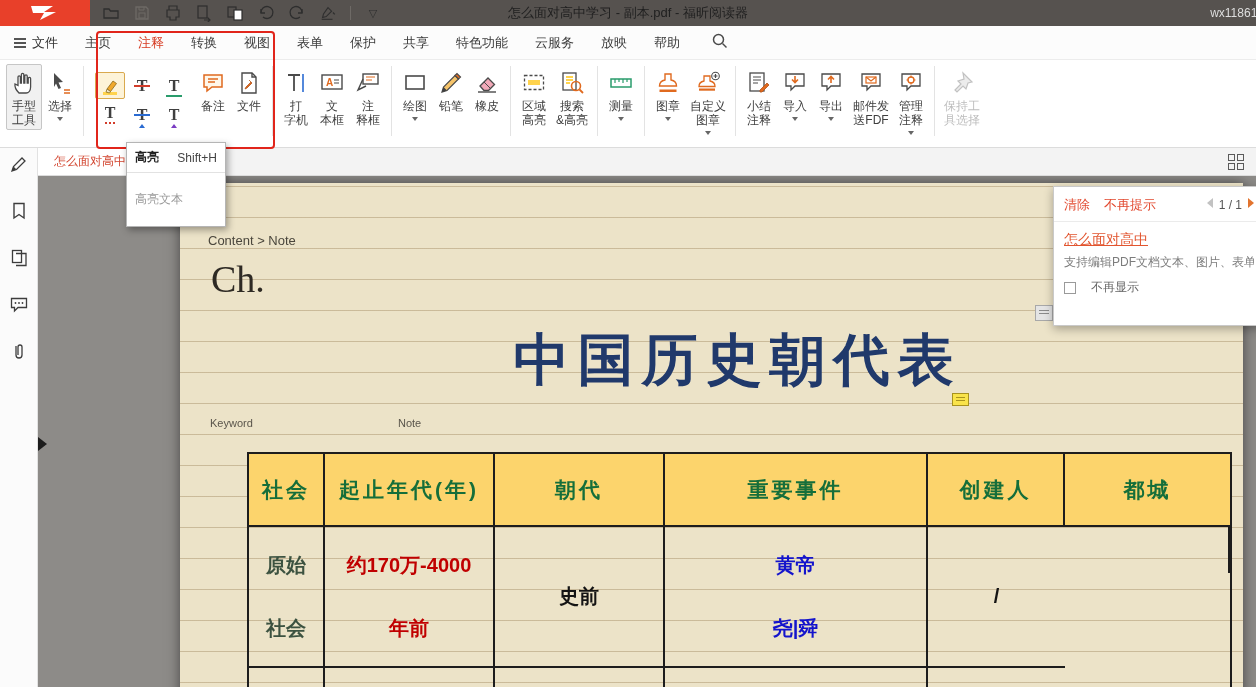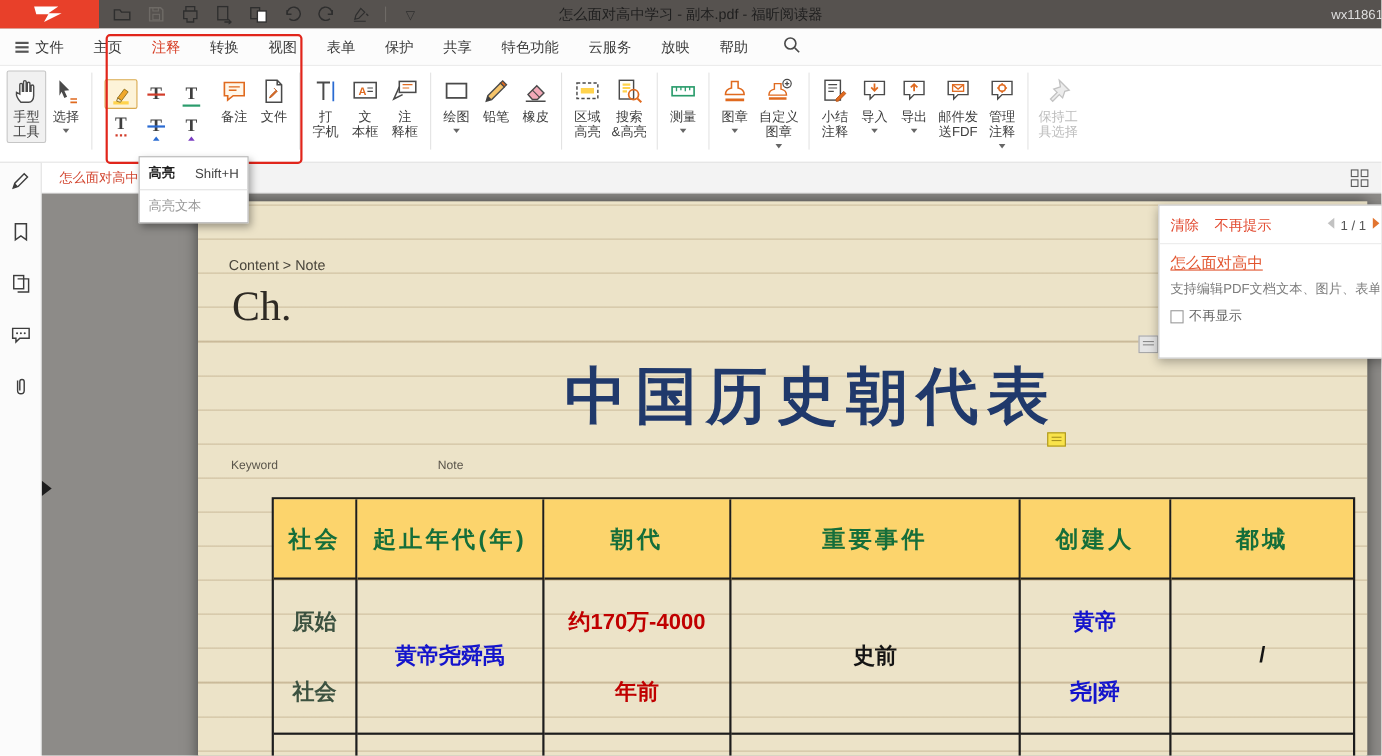--- a/index.html
+++ b/index.html
@@ -44,21 +44,21 @@
   .tmk.rp::after{content:"";position:absolute;left:-3px;right:-3px;top:7px;height:2px;background:#2a6bd2}
   .tmk.rp::before{content:"";position:absolute;left:50%;bottom:-5px;margin-left:-3px;border-left:3px solid transparent;border-right:3px solid transparent;border-bottom:4px solid #2a6bd2}
   .tmk.in::before{content:"";position:absolute;left:50%;bottom:-5px;margin-left:-3px;border-left:3px solid transparent;border-right:3px solid transparent;border-bottom:4px solid #7a3cc2}
 
   
   .redbox{position:absolute;left:96px;top:31px;width:179px;height:118px;border:2px solid #e1251b;border-radius:4px;z-index:40;pointer-events:none}
   .dropdown{position:absolute;left:126px;top:142px;width:100px;background:#fff;border:1px solid #b5b5b5;box-shadow:2px 3px 7px rgba(0,0,0,.35);z-index:45;font-size:12px}
   .dd1{display:flex;justify-content:space-between;align-items:center;padding:6px 8px;color:#222}
   .dd1 b{font-weight:bold}
   .dd1 .sc{color:#444;font-weight:normal;margin-left:6px}
-  .dd2{padding:6px 8px;color:#9a9a9a;border-top:1px solid #e2e2e2}
+  .dd2{padding:18px 8px;color:#9a9a9a;border-top:1px solid #e2e2e2}
 
   
   .docbar{position:absolute;left:38px;top:148px;right:0;height:28px;background:#f3f3f3;border-bottom:1px solid #dcdcdc;display:flex;align-items:center}
   .doctab{height:27px;background:#fff;border-right:1px solid #dcdcdc;padding:0 16px;display:flex;align-items:center;font-size:12px;color:#d2452f;white-space:nowrap}
   .gridic{margin-left:auto;margin-right:12px;display:grid;grid-template-columns:7px 7px;gap:2px}
   .gridic i{width:7px;height:7px;border:1.3px solid #5a5a5a;display:block}
 
   .sidebar{position:absolute;left:0;top:148px;width:38px;bottom:0;background:#fbfbfb;border-right:1px solid #e2e2e2;display:flex;flex-direction:column;align-items:center;padding-top:5px;gap:25px}
   .sic{width:22px;height:22px;display:flex;align-items:center;justify-content:center}
 
@@ -86,21 +86,21 @@
 
   
   .panel{position:absolute;left:1053px;top:186px;width:212px;height:140px;background:#fff;border:1px solid #c9c9c9;box-shadow:0 3px 9px rgba(0,0,0,.3);z-index:30}
   .prow1{display:flex;align-items:center;padding:9px 10px 7px;gap:14px;font-size:13px;border-bottom:1px solid #ebebeb}
   .paction{color:#e2492f}
   .pnav{margin-left:auto;display:flex;align-items:flex-start;gap:6px;font-size:12px;color:#555}
   .ltri{width:0;height:0;border-top:5px solid transparent;border-bottom:5px solid transparent;border-right:6px solid #c2c2c2}
   .rtri{width:0;height:0;border-top:5px solid transparent;border-bottom:5px solid transparent;border-left:6px solid #e2742f}
   .plink{display:block;margin:9px 10px 2px;font-size:14px;color:#e2552f;text-decoration:underline}
   .pdesc{margin:5px 10px 0;font-size:12px;color:#7d7d7d;white-space:nowrap;overflow:hidden}
-  .pcheck{margin:8px 10px;display:flex;align-items:center;gap:5px;font-size:12px;color:#666}
+  .pcheck{margin:8px 10px;display:flex;align-items:center;gap:15px;font-size:12px;color:#666}
   .cbox{width:12px;height:12px;border:1px solid #9a9a9a;background:#fff;flex:0 0 auto}
   .editwidget{position:absolute;left:1035px;top:305px;width:18px;height:16px;background:#e4e4e4;border:1px solid #a8a8a8;z-index:29}
   .editwidget::after{content:"";position:absolute;left:3px;top:4px;right:3px;height:1px;background:#8a8a8a;box-shadow:0 3px 0 #8a8a8a}
 </style>
 </head>
 <body>
 
 <div class="app">
 
   <div class="titlebar">
@@ -525,23 +525,20 @@
         <div class="hcell">起止年代(年)</div>
         <div class="hcell">朝代</div>
         <div class="hcell">重要事件</div>
         <div class="hcell">创建人</div>
         <div class="hcell noR">都城</div>
 
         <div class="dcell grn">
           <span>原始</span>
           <span>社会</span>
         </div>
-        <div class="dcell">
-          <span class="lnk">黄帝尧舜禹</span>
-        </div>
         <div class="dcell redt">
           <span>约170万-4000</span>
           <span>年前</span>
         </div>
         <div class="dcell blk">
           <span>史前</span>
         </div>
         <div class="dcell">
           <span class="lnk">黄帝</span>
           <span class="lnk">尧|舜</span>

